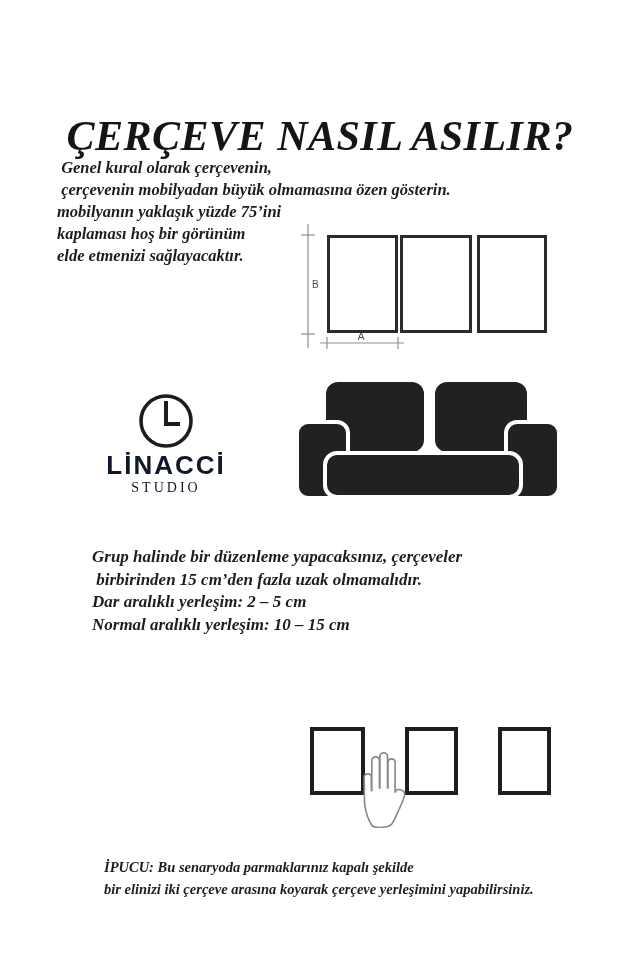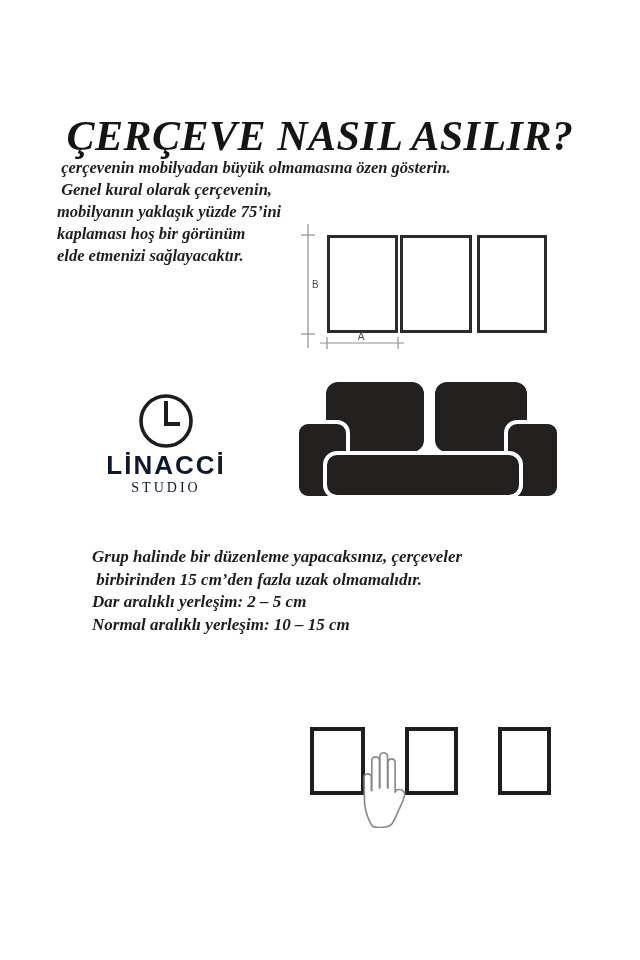--- a/index.html
+++ b/index.html
@@ -67,22 +67,22 @@
   svg { display: block; }
 </style>
 </head>
 <body>
 
 <div id="canvas">
 
   <h1 class="abs title">ÇERÇEVE NASIL ASILIR?</h1>
 
   <div class="abs para para1">
+    <div class="line"> Genel kural olarak çerçevenin,</div>
     <div class="line"> çerçevenin mobilyadan büyük olmamasına özen gösterin.</div>
-    <div class="line"> Genel kural olarak çerçevenin,</div>
     <div class="line">mobilyanın yaklaşık yüzde 75’ini</div>
     <div class="line">kaplaması hoş bir görünüm</div>
     <div class="line">elde etmenizi sağlayacaktır.</div>
   </div>
 
   <svg class="abs" style="left:298px; top:220px;" width="254" height="132" viewBox="0 0 254 132">
 
     <g stroke="#8f8f8f" stroke-width="1.2">
       <line x1="10" y1="4" x2="10" y2="128"></line>
       <line x1="3" y1="15" x2="17" y2="15"></line>
@@ -148,14 +148,18 @@
              L28.4,41 L28.9,41
              L28.9,15.5
              A3.5,3.5 0 0 1 35.8,15.5
              L35.8,45
              C37.5,40.5 45.8,42.5 45,48
              C44.2,52.5 42,57 40,61
              C37.5,66.5 35.5,71.5 33,75.5
              C29.5,80 17.5,80.5 13.5,78 Z" fill="#ffffff" stroke="#8a8a8a" stroke-width="1.6" stroke-linejoin="round"></path>
   </svg>
 
+  <div class="abs para tip">
+    <div class="line">İPUCU: Bu senaryoda parmaklarınız kapalı şekilde</div>
+    <div class="line">bir elinizi iki çerçeve arasına koyarak çerçeve yerleşimini yapabilirsiniz.</div>
+  </div>
 
 </div>
 
 </body></html>

